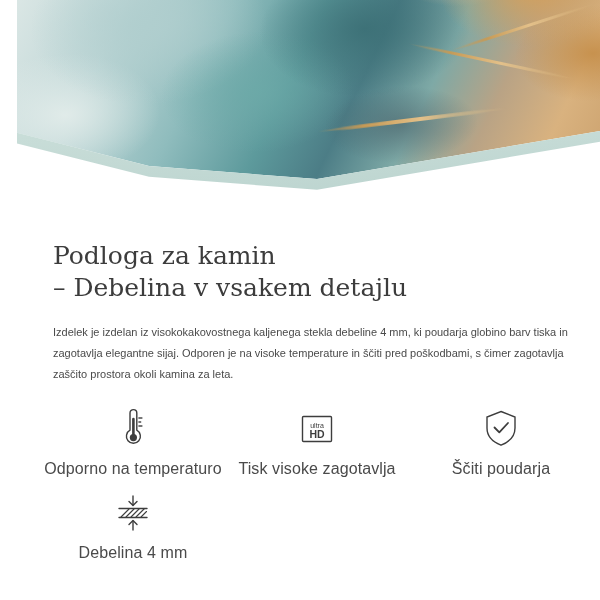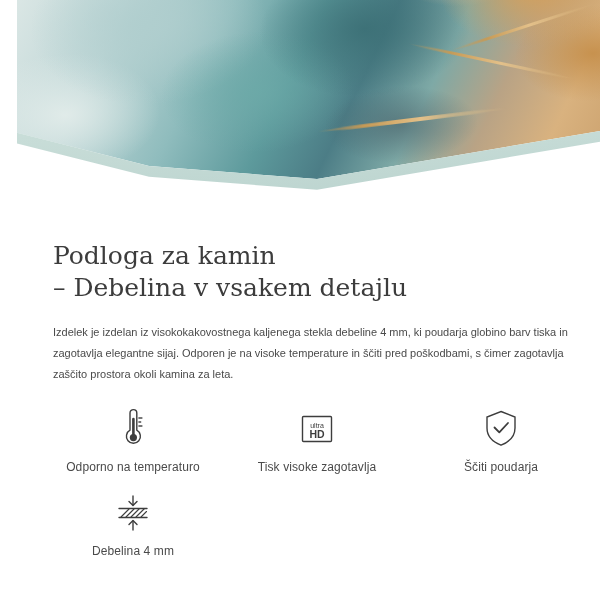--- a/index.html
+++ b/index.html
@@ -145,21 +145,21 @@
     justify-content: flex-start;
   }
   .feature-icon {
     height: 42px;
     display: flex;
     align-items: flex-end;
     justify-content: center;
   }
   .feature-label {
     margin-top: 11px;
-    font-size: 12px;
+    font-size: 16px;
     color: #4a4a4a;
     text-align: center;
     letter-spacing: 0.1px;
   }
   svg { display: block; }
 </style>
 </head>
 <body>
 
 <div class="page">

